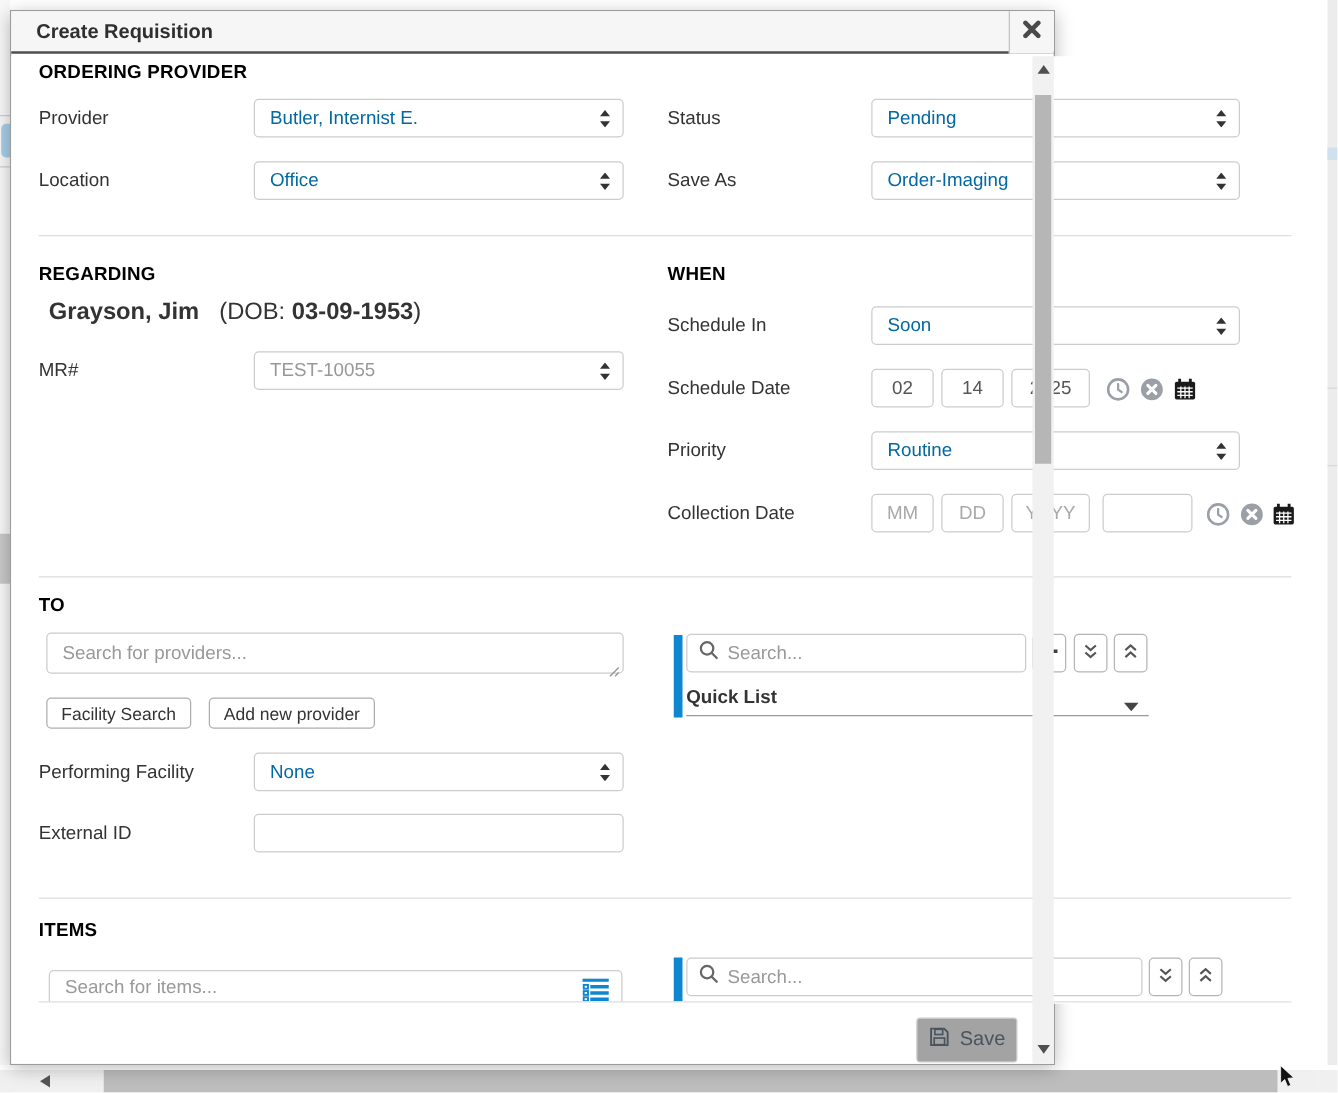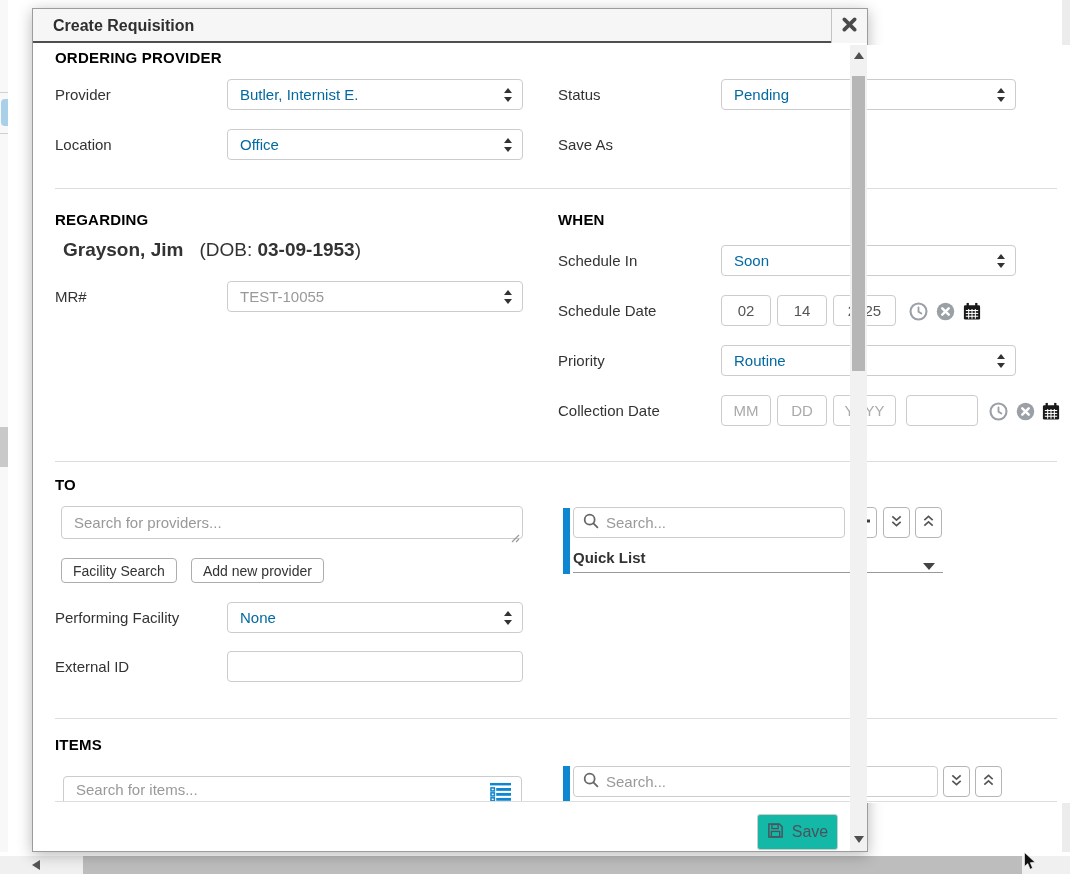--- a/index.html
+++ b/index.html
@@ -17,21 +17,21 @@
   .pr-line2 { position:absolute; right:0; top:310px; width:8px; border-top:1px solid #d8d8d8; }
   .pr-line3 { position:absolute; right:0; top:372px; width:8px; border-top:1px solid #d8d8d8; }
   .page-bottom { position:absolute; left:0; bottom:0; width:1070px; height:22px; background:#ffffff; }
   .hscroll { position:absolute; left:0; bottom:0; width:1055px; height:18px; background:#f0f0f0; }
   .hs-arrow { position:absolute; left:32px; top:4px; width:0; height:0; border-top:5px solid transparent; border-bottom:5px solid transparent; border-right:8px solid #555; }
   .hs-thumb { position:absolute; left:83px; top:0; width:939px; height:18px; background:#bdbdbd; }
   .scroll-corner { position:absolute; right:0; bottom:0; width:15px; height:18px; background:#f0f0f0; }
   .mouse-cursor { position:absolute; left:1024px; top:852px; z-index:60; }
 
   
-  .modal { position:absolute; left:8px; top:8px; width:836px; height:844px; background:#fff; border:1px solid #9c9c9c; box-shadow:0 3px 14px rgba(0,0,0,.28); z-index:10;margin-left:24px; }
+  .modal { position:absolute; left:8px; top:8px; width:836px; height:844px; background:#fff; border:1px solid #9c9c9c; box-shadow:0 3px 14px rgba(0,0,0,.28); z-index:10; }
   .modal-header { position:absolute; top:0; left:0; right:0; height:34px; background:#f6f6f6; border-bottom:2px solid #4f4f4f; }
   .modal-title { position:absolute; left:20px; top:0; line-height:33px; font-size:16px; font-weight:bold; color:#2f2f2f; }
   .close-btn { position:absolute; right:0; top:0; width:36px; height:34px; border-left:1px solid #c3c3c3; display:flex; align-items:center; justify-content:center; cursor:pointer; background:#f6f6f6; }
 
   .modal-body { position:absolute; top:36px; left:0; width:1037px; height:758px; background:#fff; overflow:hidden; }
 
   .sec-h { position:absolute; left:22px; font-size:15px; font-weight:bold; color:#000; letter-spacing:.2px; }
   .divider { position:absolute; left:22px; width:1002px; border-top:1px solid #ddd; }
 
   .frow { position:absolute; left:0; width:1037px; height:31px; }
@@ -70,21 +70,21 @@
   .quicklist .ql-label { position:absolute; left:0; top:2px; font-size:15px; font-weight:bold; color:#333; }
   .quicklist .ql-caret { position:absolute; right:8px; top:9px; cursor:pointer; }
 
   .items-input-wrap { position:absolute; left:30px; top:731px; width:459px; height:31px; border:1px solid #ccc; border-radius:4px 4px 0 0; background:#fff; }
   .items-input-wrap input { position:absolute; left:12px; top:4px; width:400px; border:none; outline:none; font-size:15px; color:#555; font-family:inherit; }
   .items-input-wrap input::placeholder { color:#999; }
   .items-table-icon { position:absolute; right:9px; top:5px; cursor:pointer; }
 
   .modal-footer { position:absolute; left:0; right:0; bottom:0; height:50px; background:#fff; }
   .footer-line { position:absolute; top:0; left:22px; width:1002px; border-top:1px solid #ddd; }
-  .save-btn { position:absolute; right:29px; top:13px; width:81px; height:36px; border:1px solid #ccc; border-radius:3px; background:#14b8a6; display:flex; align-items:center; justify-content:center; gap:8px; font-size:16px; color:#4a545e; cursor:pointer; }
+  .save-btn { position:absolute; right:29px; top:13px; width:81px; height:36px; border:1px solid #ccc; border-radius:3px; background:#a3a3a3; display:flex; align-items:center; justify-content:center; gap:8px; font-size:16px; color:#4a545e; cursor:pointer; }
 
   
   .vscroll { position:absolute; right:0; top:36px; bottom:0; width:17px; background:#f1f1f1; }
   .vs-btn { position:absolute; left:0; width:17px; height:17px; background:#f1f1f1; display:flex; align-items:center; justify-content:center; cursor:pointer; }
   .vs-up { top:2px; } .vs-down { bottom:3px; }
   .tri-up { width:0; height:0; border-left:5px solid transparent; border-right:5px solid transparent; border-bottom:7px solid #4f4f4f; }
   .tri-down { width:0; height:0; border-left:5px solid transparent; border-right:5px solid transparent; border-top:7px solid #4f4f4f; }
   .vs-thumb { position:absolute; left:2px; top:31px; width:13px; height:295px; background:#b6b6b6; cursor:pointer; }
 </style>
 </head>
@@ -155,20 +155,27 @@
       <div class="frow" style="top:84px">
         <span class="lbl pos-l1">Location</span>
         <div class="select pos-c1">
           <span class="txt">Office</span>
           <span class="arr"><svg width="10" height="14" viewBox="0 0 10 14">
                 <path d="M5 0 L9 5 H1 Z" fill="#333"></path>
                 <path d="M5 14 L1 9 H9 Z" fill="#333"></path>
               </svg></span>
         </div>
         <span class="lbl pos-l2">Save As</span>
+        <div class="select pos-c2">
+          <span class="txt">Order-Imaging</span>
+          <span class="arr"><svg width="10" height="14" viewBox="0 0 10 14">
+                <path d="M5 0 L9 5 H1 Z" fill="#333"></path>
+                <path d="M5 14 L1 9 H9 Z" fill="#333"></path>
+              </svg></span>
+        </div>
       </div>
 
       <div class="divider" style="top:143px"></div>
 
       <div class="sec-h" style="top:166px">REGARDING</div>
       <div class="patient-line">
         <span class="pname">Grayson, Jim</span><span class="dob"><span>(DOB:</span> <span class="dobv">03-09-1953</span><span>)</span></span>
       </div>
       <div class="frow" style="top:236px">
         <span class="lbl pos-l1">MR#</span>

